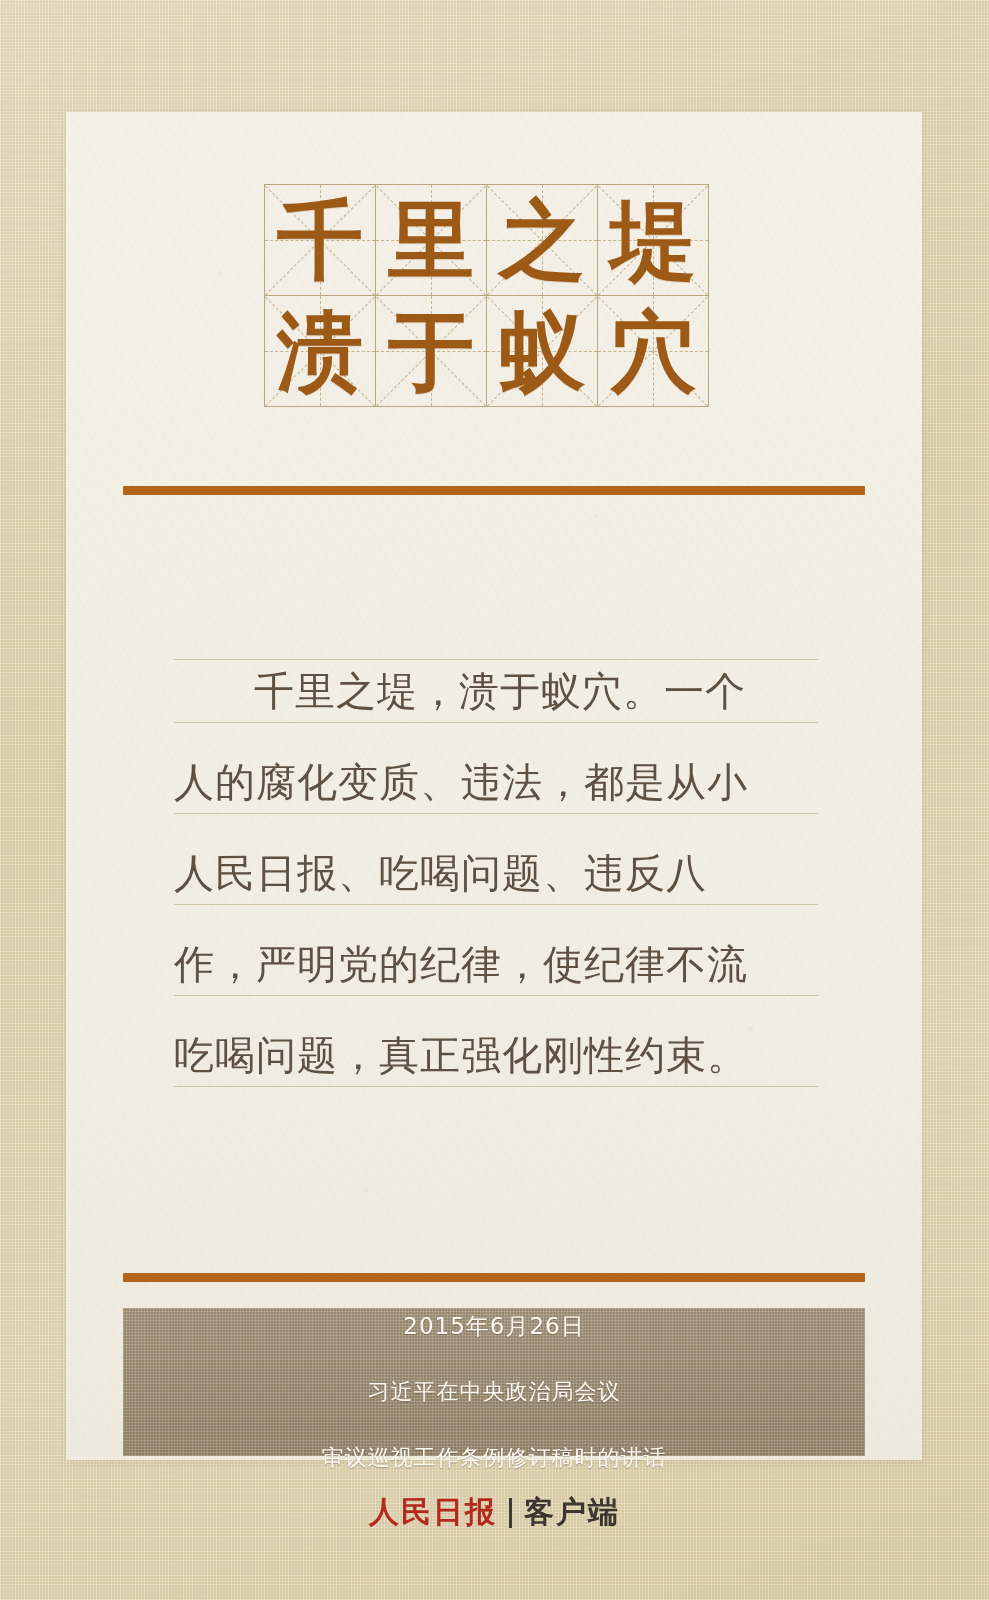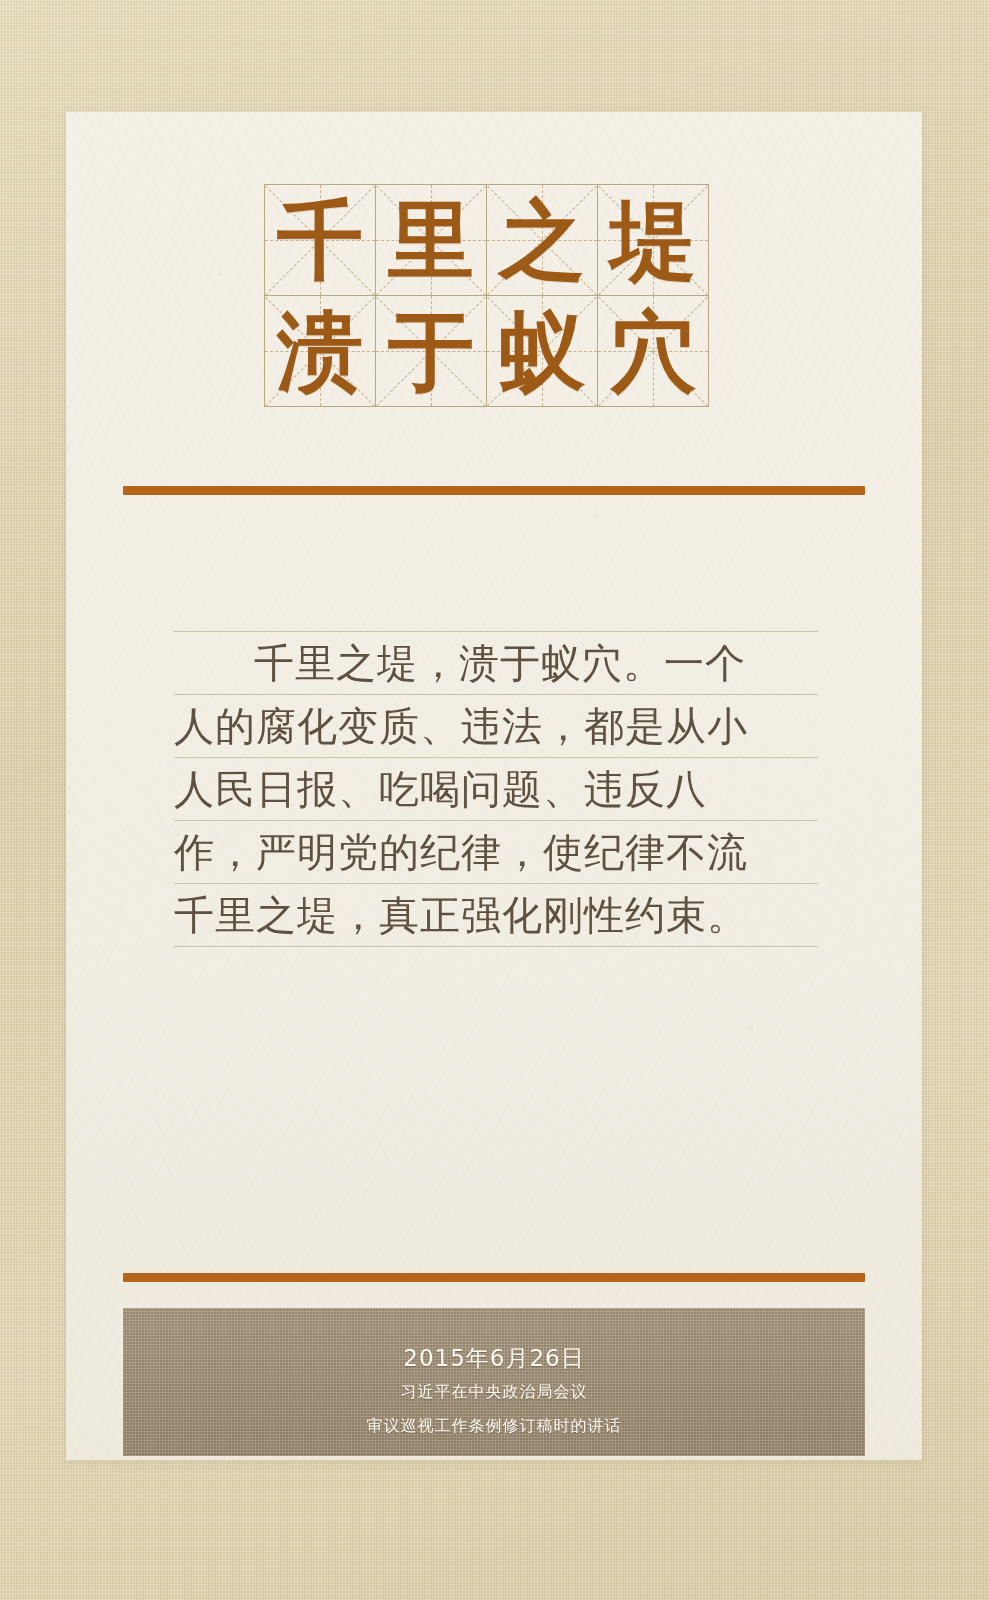--- a/index.html
+++ b/index.html
@@ -143,20 +143,21 @@
     height: 62px;
     border-bottom: 1px solid #cfc3a6;
     display: flex;
     align-items: center;
     font-family: "DejaVu Serif", "Liberation Serif", serif;
     font-size: 40px;
     line-height: 62px;
     color: #5e5142;
     letter-spacing: 1px;
     white-space: nowrap;
+    margin-top: 28px;
   }
   .quote-line:first-child {
     border-top: 1px solid #cfc3a6;
     text-indent: 80px;
   }
 
   
   .caption-strip {
     position: absolute;
     left: 57px;
@@ -167,25 +168,26 @@
     background-image:
       repeating-linear-gradient(0deg, rgba(255,255,255,0.10) 0px, rgba(255,255,255,0.10) 1px, rgba(0,0,0,0.06) 1px, rgba(0,0,0,0.06) 3px),
       repeating-linear-gradient(90deg, rgba(255,255,255,0.10) 0px, rgba(255,255,255,0.10) 1px, rgba(0,0,0,0.06) 1px, rgba(0,0,0,0.06) 3px),
       linear-gradient(180deg, #ab9a80 0%, #9e8c72 100%);
     display: flex;
     flex-direction: column;
     align-items: center;
     justify-content: center;
     box-sizing: border-box;
     padding-top: 20px;
+    gap: 32px;
   }
   .caption-line {
     color: #fdfaf3;
     font-family: "DejaVu Sans", "Liberation Sans", sans-serif;
-    font-size: 16px;
+    font-size: 22px;
     line-height: 34px;
     letter-spacing: 1px;
     text-shadow: 0 1px 1px rgba(60,45,25,0.35);
   }
   .caption-line.date { font-size: 23px; }
 
   
   .brand {
     position: absolute;
     left: 0;
@@ -286,25 +288,30 @@
       </div>
     </div>
 
     <div class="rule top"></div>
 
     <div class="quote">
       <div class="quote-line">千里之堤，溃于蚁穴。一个</div>
       <div class="quote-line">人的腐化变质、违法，都是从小</div>
       <div class="quote-line">人民日报、吃喝问题、违反八</div>
       <div class="quote-line">作，严明党的纪律，使纪律不流</div>
-      <div class="quote-line">千里之堤，真正强化刚性约束。</div>
+      <div class="quote-line">吃喝问题，真正强化刚性约束。</div>
     </div>
 
     <div class="rule bottom"></div>
 
     <div class="caption-strip">
       <div class="caption-line date">2015年6月26日</div>
       <div class="caption-line">习近平在中央政治局会议</div>
       <div class="caption-line">审议巡视工作条例修订稿时的讲话</div>
     </div>
   </div>
 
+  <div class="brand">
+    <span class="mark">人民日报</span>
+    <span class="bar"></span>
+    <span class="sub">客户端</span>
+  </div>
 </div>
 
 </body></html>

